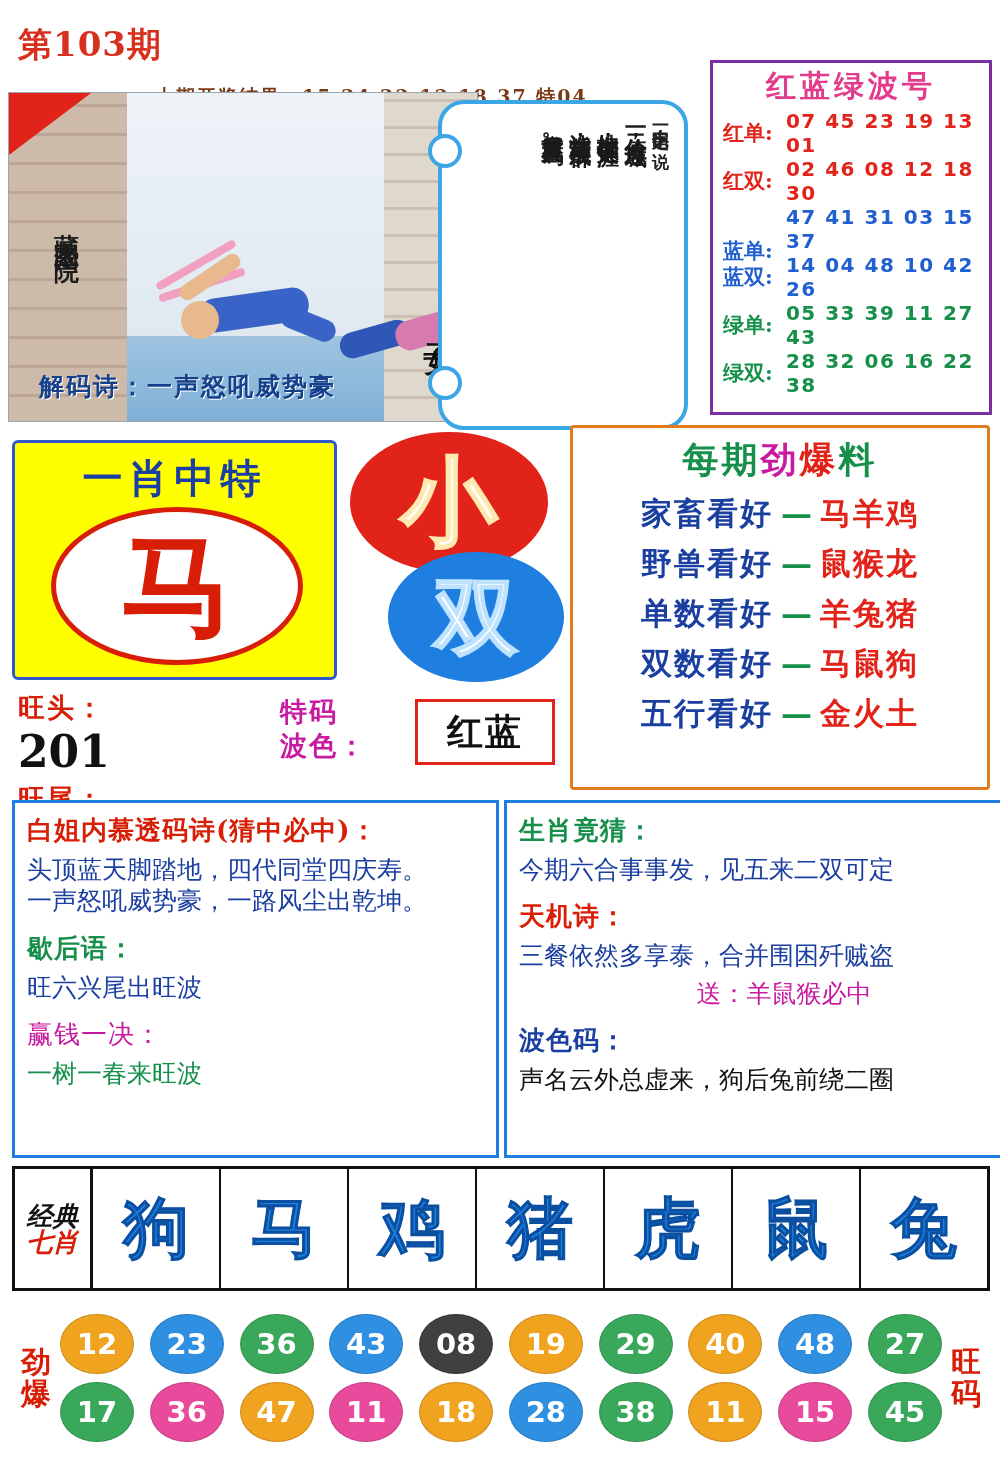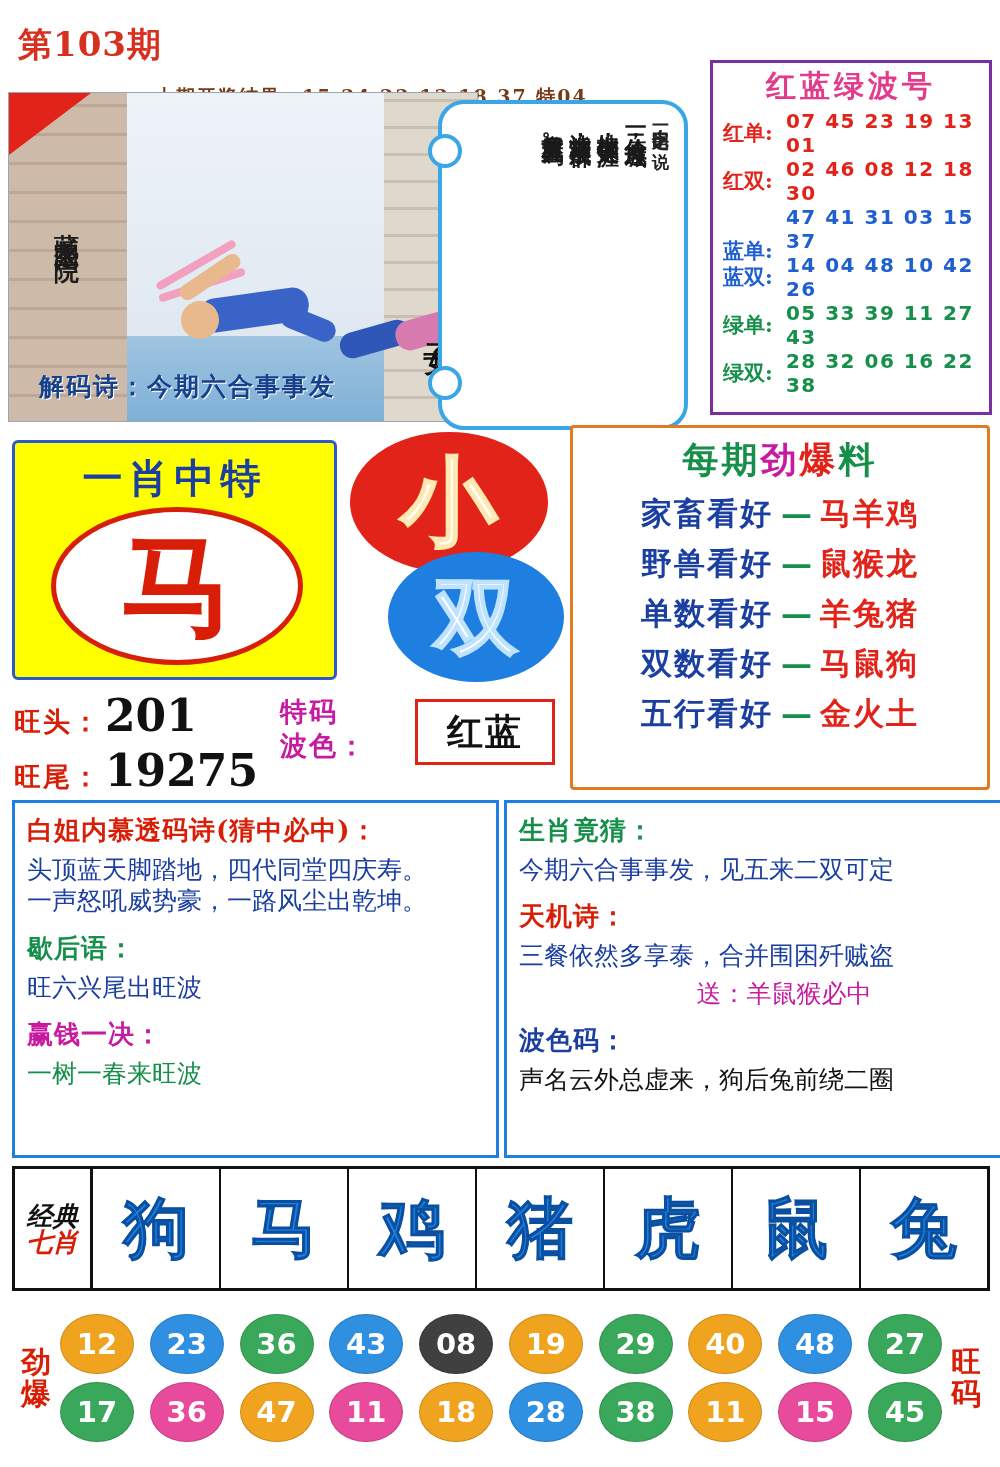--- a/index.html
+++ b/index.html
@@ -195,21 +195,21 @@
   }
   .hotline .k{ color:#1b3fa0; letter-spacing:2px; }
   .hotline .d{ color:#158f4a; margin:0 8px; }
   .hotline .v{ color:#e2231a; letter-spacing:2px; }
 
   
   .wang {
     position:absolute; left:14px; top:690px; width:270px;
     font-family:"DejaVu Serif","Liberation Serif",serif;
   }
-  .wang .row{ display:flex; align-items:baseline; margin-bottom:4px; }
+  .wang .row{ display:flex; align-items:baseline; margin-bottom:4px;flex-direction:column; }
   .wang .lb{ font-size:27px; font-weight:bold; color:#d81e06; letter-spacing:2px; }
   .wang .vl{ font-size:44px; font-weight:bold; color:#111; margin-left:4px; }
 
   .tema {
     position:absolute; left:280px; top:695px; width:290px;
     font-family:"DejaVu Serif","Liberation Serif",serif;
   }
   .tema .lbl{
     font-size:27px; font-weight:bold; color:#c81aa0; letter-spacing:2px; line-height:1.25;
   }
@@ -225,21 +225,21 @@
     border:3px solid #1f7fe0; background:#fff; padding:10px 12px;
     font-family:"DejaVu Serif","Liberation Serif",serif;
   }
   .panelR {
     position:absolute; left:504px; top:800px; width:560px; height:358px;
     border:3px solid #1f7fe0; background:#fff; padding:10px 12px;
     font-family:"DejaVu Serif","Liberation Serif",serif;
   }
   .h-red { font-size:26px; font-weight:bold; color:#d81e06; letter-spacing:1px; }
   .h-green { font-size:26px; font-weight:bold; color:#158f4a; letter-spacing:1px; }
-  .h-mag { font-size:26px; font-weight:bold; color:#c81aa0; letter-spacing:1px; }
+  .h-mag { font-size:26px; font-weight:normal; color:#c81aa0; letter-spacing:1px; }
   .h-blue { font-size:26px; font-weight:bold; color:#1b3fa0; letter-spacing:1px; }
   .txt-blue { font-size:25px; color:#1b3fa0; line-height:1.25; }
   .txt-green{ font-size:25px; color:#158f4a; line-height:1.25; }
   .txt-mag  { font-size:25px; color:#c81aa0; line-height:1.25; }
   .txt-dark { font-size:25px; color:#111; line-height:1.3; }
   .center{ text-align:center; }
   .mt6{margin-top:6px;} .mt14{margin-top:14px;}
 
   
   .zstrip {
@@ -303,21 +303,21 @@
       <div class="body"></div>
       <div class="head"></div>
       <div class="leg"></div>
     </div>
     <div class="fig-b">
       <div class="shoe"></div>
       <div class="sock"></div>
     </div>
     <div class="vert-label">藏宝图院</div>
     <div class="vert-label2">子女</div>
-    <div class="poem-bottom">解码诗：今期六合事事发</div>
+    <div class="poem-bottom">解码诗：一声怒吼威势豪</div>
   </div>
 
   <div class="scroll">
     <div class="scroll-inner">
       <div class="vcol small">一字记之曰：说</div>
       <div class="vcol">一二价值八连城，</div>
       <div class="vcol">披枷带锁走天涯，</div>
       <div class="vcol">淡烟芳草马成群，</div>
       <div class="vcol">庭前尽荒三五码。</div>
     </div>

